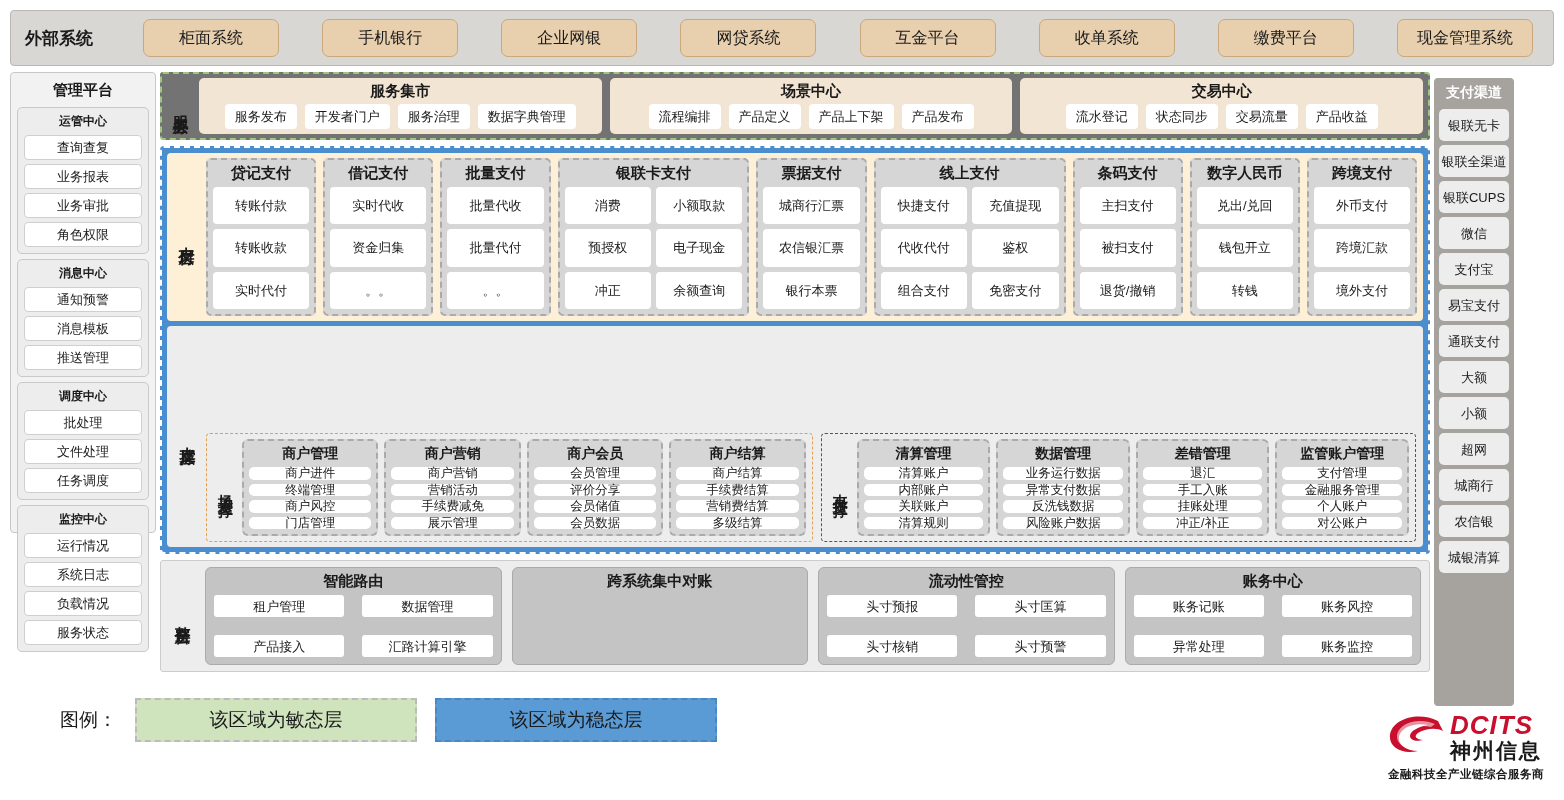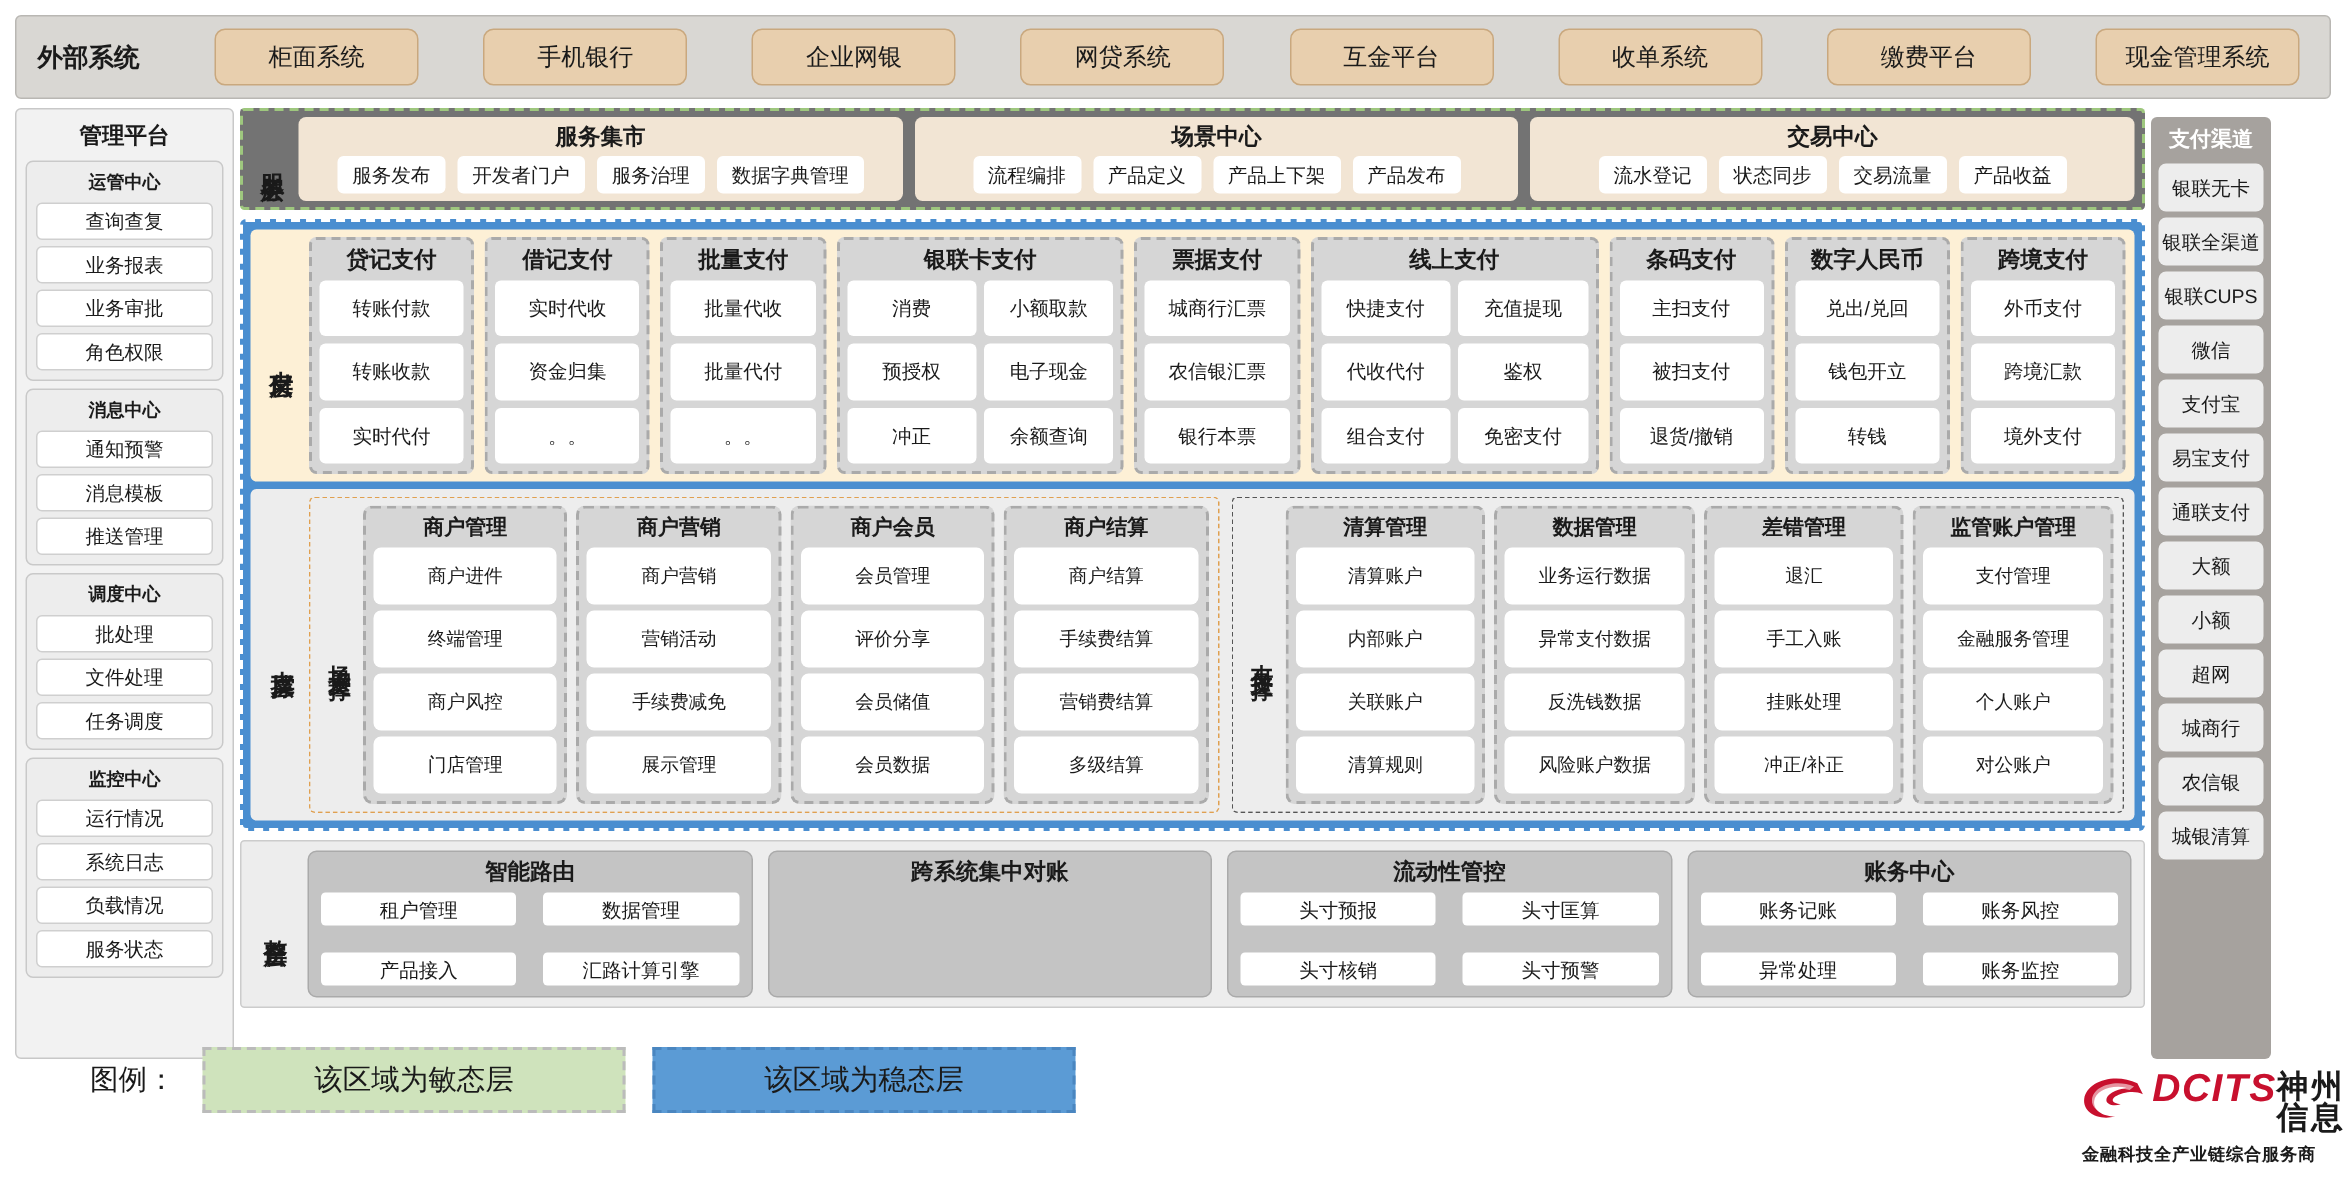--- a/index.html
+++ b/index.html
@@ -27,21 +27,21 @@
   #ext-items{ flex:1; display:flex; align-items:center; justify-content:space-between; gap:10px; padding-right:6px;}
   .ext-chip{
     background:#e8cfae; border:1px solid #c9a87e; border-radius:7px;
     height:38px; flex:1; max-width:136px;
     display:flex; align-items:center; justify-content:center;
     font-size:16px; white-space:nowrap;
   }
 
   
   #left-panel{
-    position:absolute; left:10px; top:72px; width:146px; height:634px;
+    position:absolute; left:10px; top:72px; width:146px; height:461px;
     background:#f2f2f2; border:1px solid #c8c8c8; border-radius:4px;
     padding:5px 6px; display:flex; flex-direction:column; gap:5px;
   }
   #left-title{ font-size:15px; font-weight:bold; text-align:center; padding:3px 0 2px; }
   .lgroup{
     background:#ededed; border:1px solid #c9c9c9; border-radius:5px;
     padding:3px 6px 6px; display:flex; flex-direction:column; gap:4px;
   }
   .lgroup-title{ font-size:12px; font-weight:bold; text-align:center; padding:2px 0 1px;font-family:Liberation Serif, serif; }
   .lgroup .chip{ height:25px; font-size:13px; }
@@ -144,21 +144,21 @@
   .legend-box{
     height:44px; padding:0 26px; display:flex; align-items:center; justify-content:center;
     font-size:19px; white-space:nowrap;
   }
   #legend-agile{ background:#cfe3bc; border:2px dashed #bbb; width:282px; }
   #legend-stable{ background:#5b9bd5; border:2px dashed #4a86c0; width:282px; }
 
   
   #logo{ position:absolute; left:1388px; top:712px; width:176px; height:80px; }
   #logo-top{ display:flex; align-items:center; gap:4px; }
-  #logo-text{ display:flex; flex-direction:row; line-height:1; }
+  #logo-text{ display:flex; flex-direction:column; line-height:1; }
   #logo-dcits{ font-size:26px; font-weight:bold; color:#c8102e; letter-spacing:1px; font-style:italic; }
   #logo-cn{ font-size:21px; font-weight:bold; color:#1a1a1a; letter-spacing:2px; margin-top:2px;}
   #logo-tagline{ font-size:11.5px; font-weight:bold; margin-top:6px; white-space:nowrap; letter-spacing:0.5px;}
 </style>
 </head>
 <body>
 
 <div id="ext-bar">
   <div id="ext-title">外部系统</div>
   <div id="ext-items">
@@ -361,21 +361,21 @@
                 <div class="chip">跨境汇款</div>
                 <div class="chip">境外支付</div>
               </div>
             </div>
           </div>
         </div>
     </div>
 
     <div id="support-layer">
       <div class="vlabel">支撑层</div>
-      <div id="support-blocks" style="flex:1;display:flex;gap:8px;">
+      <div id="support-blocks" style="flex:1;display:flex;gap:8px;align-items:flex-end;">
           <div class="sup-block scene">
             <div class="sup-sublabel">场景支撑</div>
             <div class="sup-cols">
               <div class="sup-group">
                 <div class="sg-title">商户管理</div>
                 <div class="sg-items">
                   <div class="chip">商户进件</div>
                   <div class="chip">终端管理</div>
                   <div class="chip">商户风控</div>
                   <div class="chip">门店管理</div>

